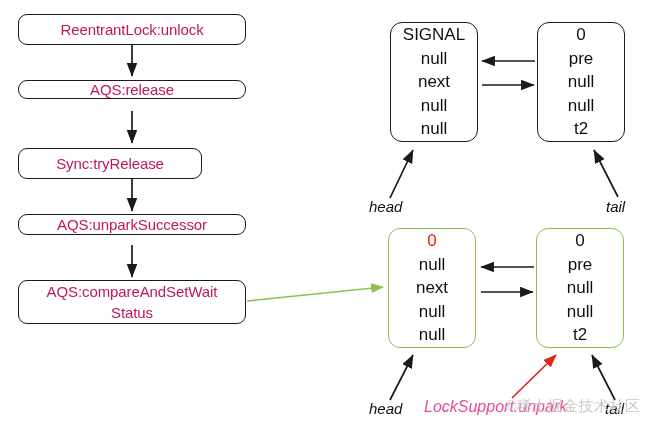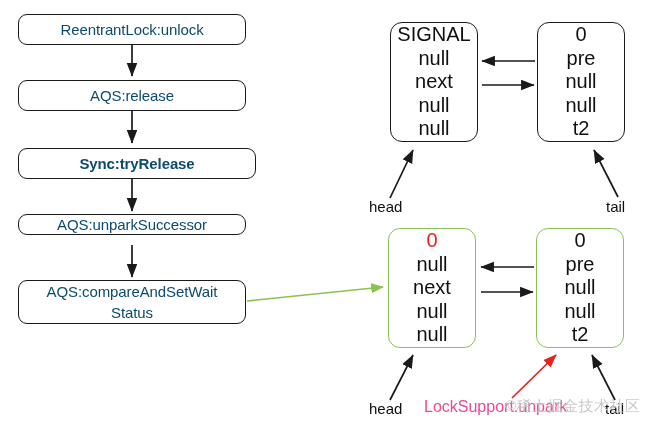--- a/index.html
+++ b/index.html
@@ -24,50 +24,51 @@
   .flowbox{
     position:absolute;
     box-sizing:border-box;
     border:1.6px solid #1a1a1a;
     border-radius:9px;
     background:#ffffff;
     display:flex;
     align-items:center;
     justify-content:center;
     text-align:center;
-    color:#0c4a6e;
+    color:#be185d;
     font-size:15px;
     line-height:21px;
     letter-spacing:-0.1px;
   }
   
   .node{
     position:absolute;
     box-sizing:border-box;
     border:1.6px solid #1a1a1a;
     border-radius:12px;
     background:#ffffff;
     display:flex;
     flex-direction:column;
     align-items:center;
     justify-content:center;
     color:#101010;
-    font-size:20px;
+    font-size:17px;
     line-height:23.5px;
   }
   .node.green{ border-color:#8cc152; }
   .node .fld{ display:block; }
   .node .fld.red{ color:#e4231c; }
   
   .lbl{
     position:absolute;
     font-size:15px;
     color:#101010;
     white-space:nowrap;
     line-height:18px;
+    font-style:italic;
   }
   .lbl.red{ color:#ec4899; font-size:16px; }
   
   .watermark{
     position:absolute;
     font-size:15px;
     color:#c9c9c9;
     white-space:nowrap;
     letter-spacing:0.5px;
     font-family:Liberation Sans, sans-serif;
@@ -144,25 +145,25 @@
 
     <g stroke="#e4231c" stroke-width="1.7" fill="none">
       <line x1="512" y1="398" x2="556" y2="355" marker-end="url(#ah-red)"></line>
     </g>
   </svg>
 
   <div class="flowbox" style="left:18px; top:14px; width:228px; height:31px;">
     <span>ReentrantLock:unlock</span>
   </div>
 
-  <div class="flowbox" style="left:18px; top:80px; width:228px; height:31px;">
+  <div class="flowbox" style="left:18px; top:80px; width:228px; height:19px;">
     <span>AQS:release</span>
   </div>
 
-  <div class="flowbox" style="left:18px; top:148px; width:238px; height:31px;font-weight:bold;">
+  <div class="flowbox" style="left:18px; top:148px; width:184px; height:31px;">
     <span>Sync:tryRelease</span>
   </div>
 
   <div class="flowbox" style="left:18px; top:214px; width:228px; height:21px;">
     <span>AQS:unparkSuccessor</span>
   </div>
 
   <div class="flowbox" style="left:18px; top:280px; width:228px; height:44px; padding:0 12px;">
     <span>AQS:compareAndSetWait Status</span>
   </div>

